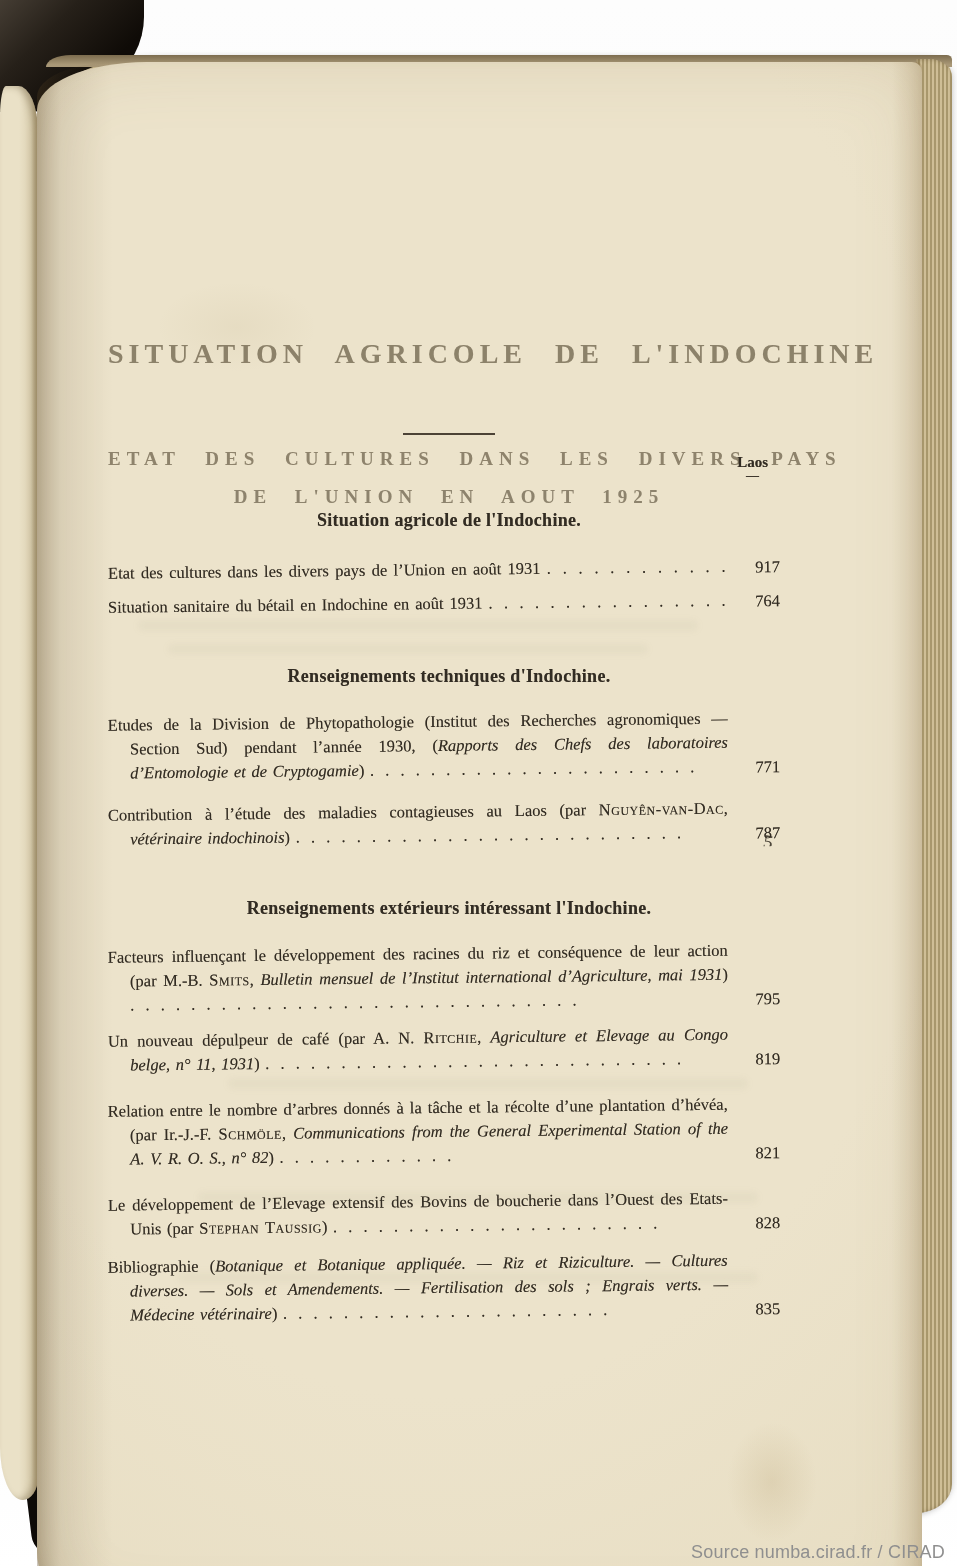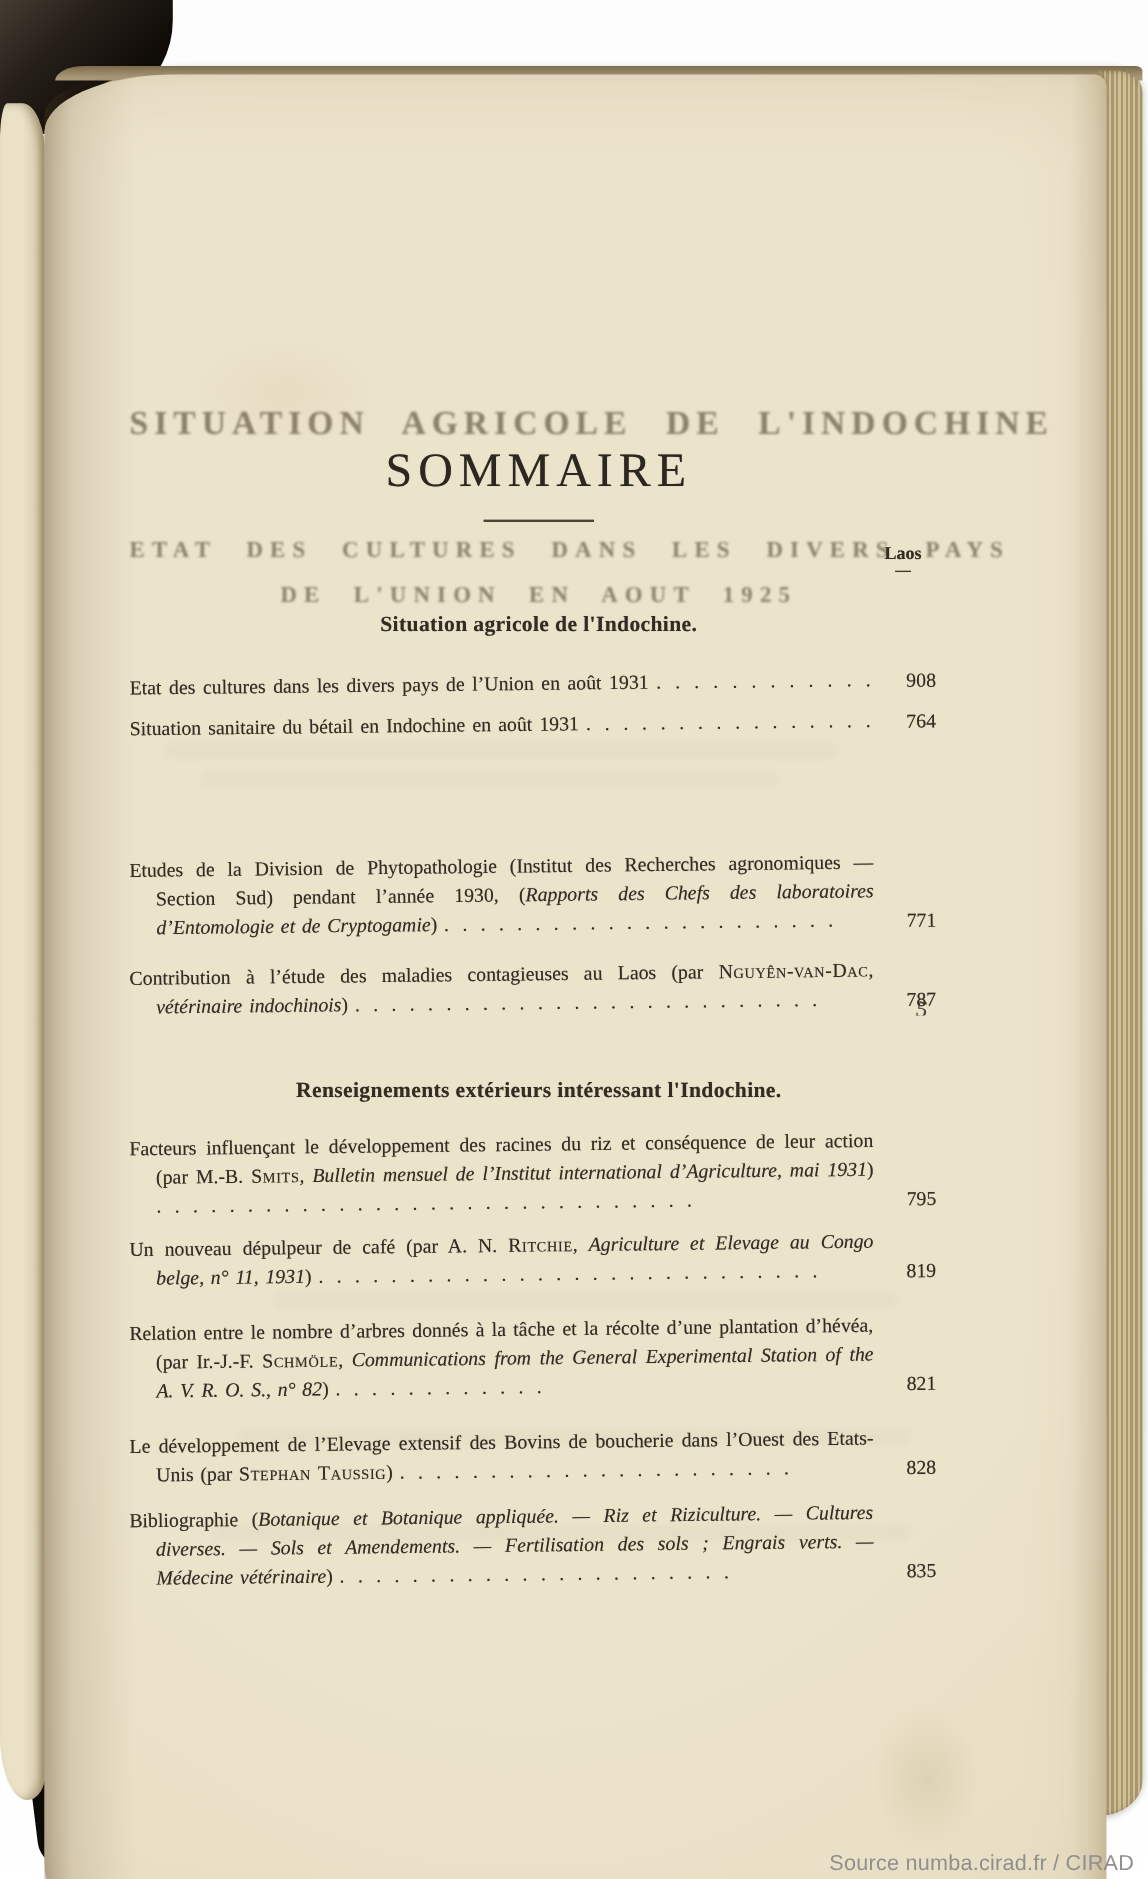--- a/index.html
+++ b/index.html
@@ -151,40 +151,40 @@
 
       <div class="ghost ghost-1">SITUATION AGRICOLE DE L'INDOCHINE</div>
       <div class="ghost ghost-2">ETAT DES CULTURES DANS LES DIVERS PAYS</div>
       <div class="ghost ghost-3">DE L'UNION EN AOUT 1925</div>
       <div class="smear" style="top:558px;left:30px;width:560px;height:11px;"></div>
       <div class="smear" style="top:582px;left:60px;width:480px;height:10px;"></div>
       <div class="smear" style="top:1016px;left:120px;width:520px;height:11px;"></div>
       <div class="smear" style="top:1130px;left:90px;width:560px;height:11px;"></div>
       <div class="smear" style="top:1210px;left:70px;width:580px;height:11px;"></div>
 
-      <div class="doc-title">SOMMAIRE</div>
       <div class="title-rule"></div>
 
       <div class="pages-label">
         <span>Laos</span>
         <span class="pages-dash">—</span>
       </div>
 
       <div class="sec-h sec-h1">Situation agricole de l'Indochine.</div>
 
       <div class="entry e1">
         <div class="etext"><span>Etat des cultures dans les divers pays de l’Union en août 1931 </span><span class="dots">. . . . . . . . . . . . .</span></div>
-        <span class="pagenum">908</span>
+        <span class="pagenum">917</span>
       </div>
 
       <div class="entry e2">
         <div class="etext"><span>Situation sanitaire du bétail en Indochine en août 1931 </span><span class="dots">. . . . . . . . . . . . . . . . . .</span></div>
         <span class="pagenum">764</span>
       </div>
 
+      <div class="sec-h sec-h2">Renseignements techniques d'Indochine.</div>
 
       <div class="entry e3">
         <div class="etext"><span>Etudes de la Division de Phytopathologie (Institut des Recherches agronomiques — Section Sud) pendant l’année 1930, (</span><span class="it">Rapports des Chefs des laboratoires d’Entomologie et de Cryptogamie</span><span>) </span><span class="dots">. . . . . . . . . . . . . . . . . . . . . .</span></div>
         <span class="pagenum">771</span>
       </div>
 
       <div class="entry e4">
         <div class="etext"><span>Contribution à l’étude des maladies contagieuses au Laos (par </span><span class="sc">Nguyên-van-Dac</span><span>, </span><span class="it">vétérinaire indochinois</span><span>) </span><span class="dots">. . . . . . . . . . . . . . . . . . . . . . . . . .</span></div>
         <span class="pagenum">787</span>
         <span class="artifact5">5</span>

